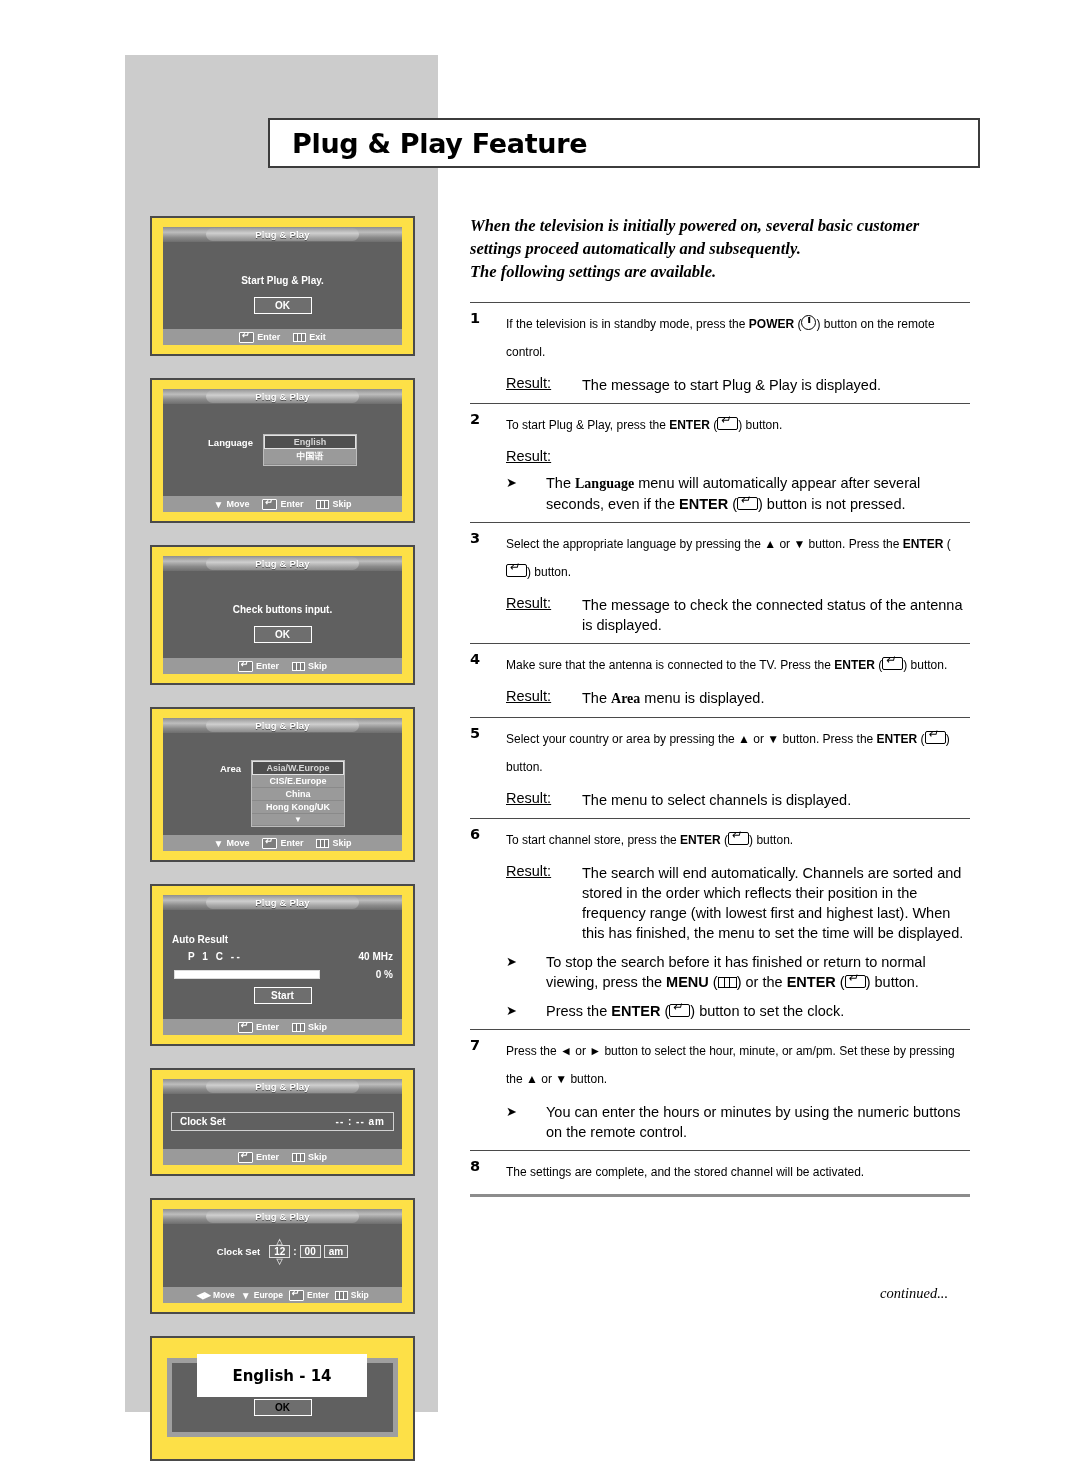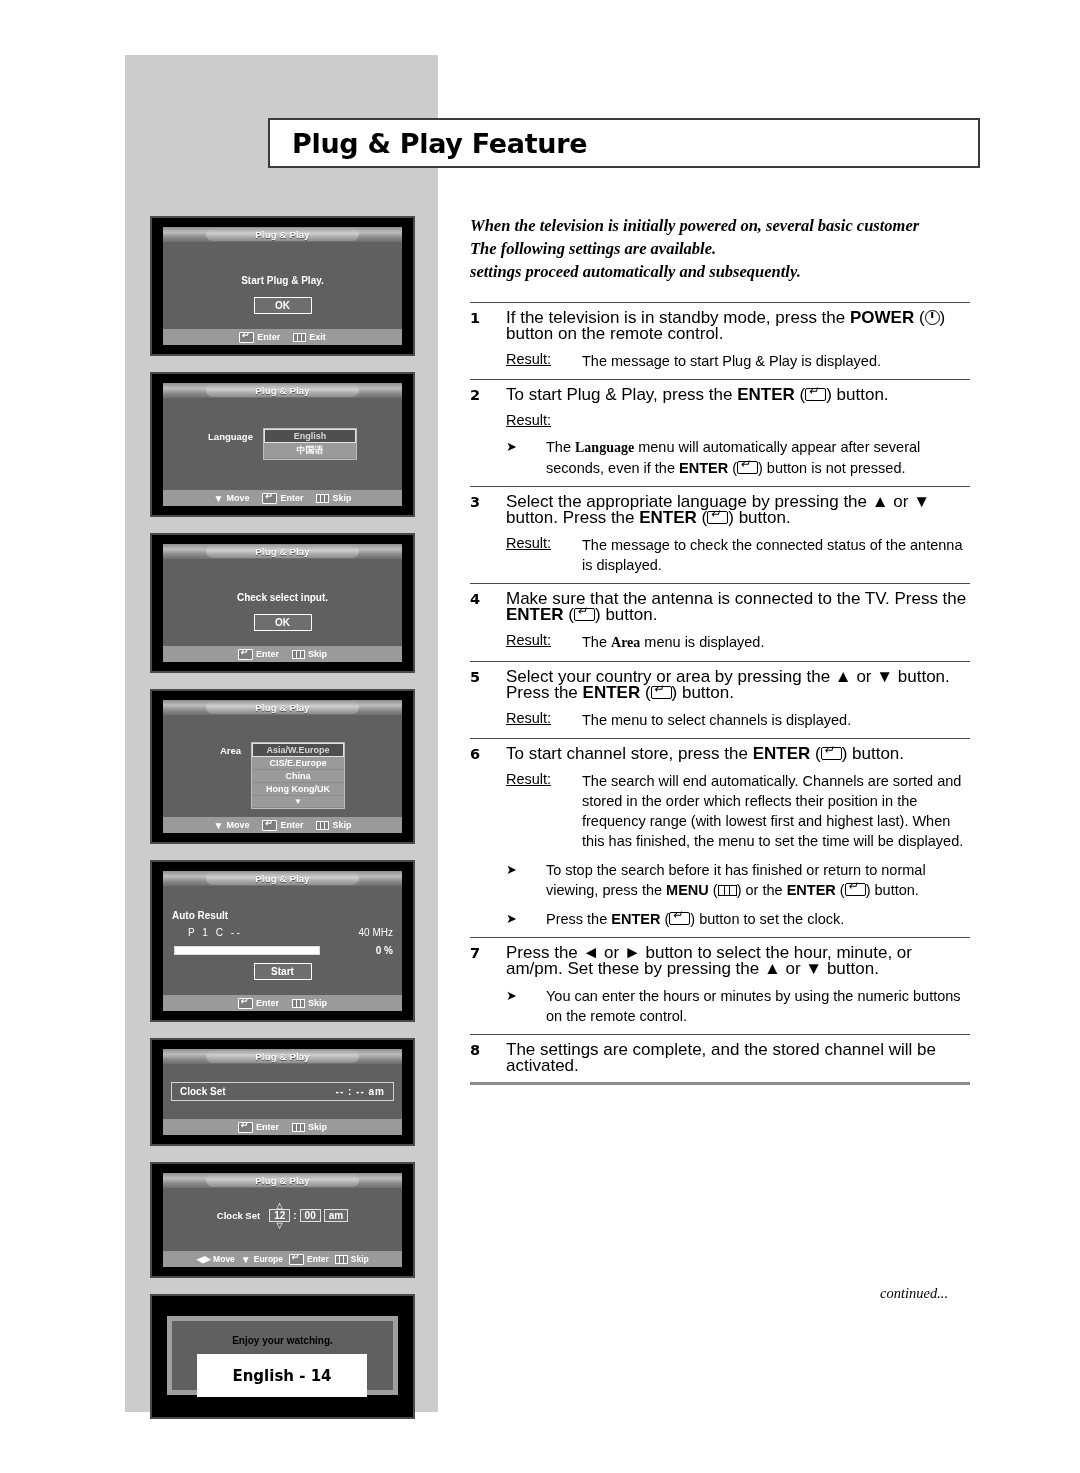--- a/index.html
+++ b/index.html
@@ -50,24 +50,24 @@
   }
 
   
   #osd-column {
     position: absolute;
     left: 150px;
     top: 216px;
     width: 265px;
   }
   .osd-card {
-    background: #000000;
+    background: #fde047;
     border: 2px solid #4a4a4a;
     box-sizing: border-box;
-    margin-bottom: 16px;
+    margin-bottom: 22px;
     padding: 9px 11px;
   }
   .osd {
     background: #606060;
     position: relative;
     color: #fff;
     font-size: 9px;
     font-weight: bold;
   }
   .osd-titlebar {
@@ -183,21 +183,21 @@
     color: #d8d8d8;
     border: 1px solid #e2e2e2;
     box-sizing: border-box;
   }
   .opt.arrow { color: #fff; font-size: 8px; }
 
   .flex-row { display: flex; align-items: flex-start; gap: 10px; }
 
   
   .as-title { font-size: 10px; font-weight: bold; margin-bottom: 6px; }
-  .as-line { display: flex; align-items: center; font-size: 10px; font-weight: normal; text-align: center; }
+  .as-line { display: flex; align-items: center; font-size: 10px; font-weight: bold; text-align: center; }
   .as-pc { letter-spacing: 2.5px; margin-left: 16px; }
   .as-mhz { margin-left: auto; }
   .as-bar-row { display: flex; align-items: center; margin-top: 7px; }
   .as-bar {
     width: 146px; height: 9px;
     background: #ffffff;
     border: 1px solid #dcdcdc;
     box-sizing: border-box;
     margin-left: 2px;
   }
@@ -276,21 +276,21 @@
   .rule.thick { border-top: 3px solid #8c8c8c; }
   .step { padding: 7px 0 8px 0; }
   .step-main { display: flex; }
   .step-num {
     width: 36px;
     flex: none;
     font-size: 14.5px;
     font-weight: bold;
     font-family: "DejaVu Sans", sans-serif;
   }
-  .step-text { font-size: 17px; line-height: 16px; }
+  .step-text { font-size: 12px; line-height: 28px; }
   .result-row { display: flex; margin-top: 9px; padding-left: 36px; }
   .result-lbl {
     width: 76px;
     flex: none;
     font-size: 14.5px;
     text-decoration: underline;
   }
   .result-txt { font-size: 14.5px; line-height: 20px; flex: 1; }
   .note-row { display: flex; margin-top: 9px; padding-left: 36px; }
   .note-mark { width: 40px; flex: none; font-size: 13px; line-height: 20px; }
@@ -428,21 +428,21 @@
     </div>
 
     <div class="osd-card">
       <div class="osd">
         <div class="osd-titlebar">
           <div class="pill">
               <span>Plug &amp; Play</span>
             </div>
         </div>
         <div class="osd-body">
-          <div class="osd-msg">Check select input.</div>
+          <div class="osd-msg">Check buttons input.</div>
           <div class="osd-btn">OK</div>
         </div>
         <div class="osd-hints">
           <span class="hint">
               <i class="ic-enter"></i>
               <span>Enter</span>
             </span>
           <span class="hint">
               <i class="ic-menu"></i>
               <span>Skip</span>
@@ -599,22 +599,22 @@
         <div class="osd-btn" style="margin-bottom:2px;">OK</div>
       </div>
     </div>
 
   </div>
 
   <div id="page-label">English - 14</div>
 
   <div id="intro">
     <div>When the television is initially powered on, several basic customer</div>
+    <div>settings proceed automatically and subsequently.</div>
     <div>The following settings are available.</div>
-    <div>settings proceed automatically and subsequently.</div>
   </div>
 
   <div id="steps">
 
     <div class="rule"></div>
 
     <div class="step">
       <div class="step-main">
         <div class="step-num">1</div>
         <div class="step-text"><span>If the television is in standby mode, press the </span><b class="kw">POWER</b><span> (</span><i class="g-power"></i><span>) button on the remote control.</span></div>

